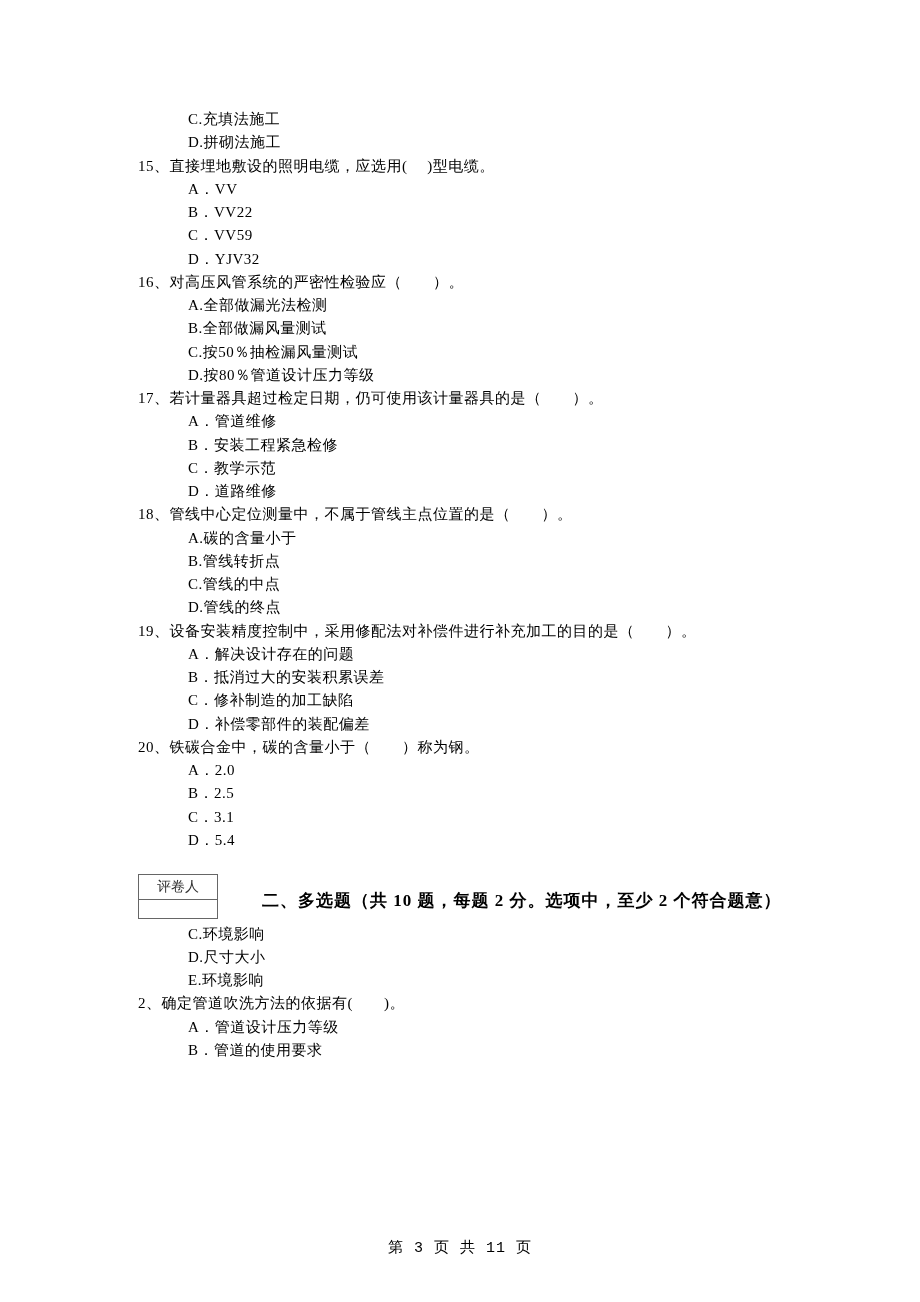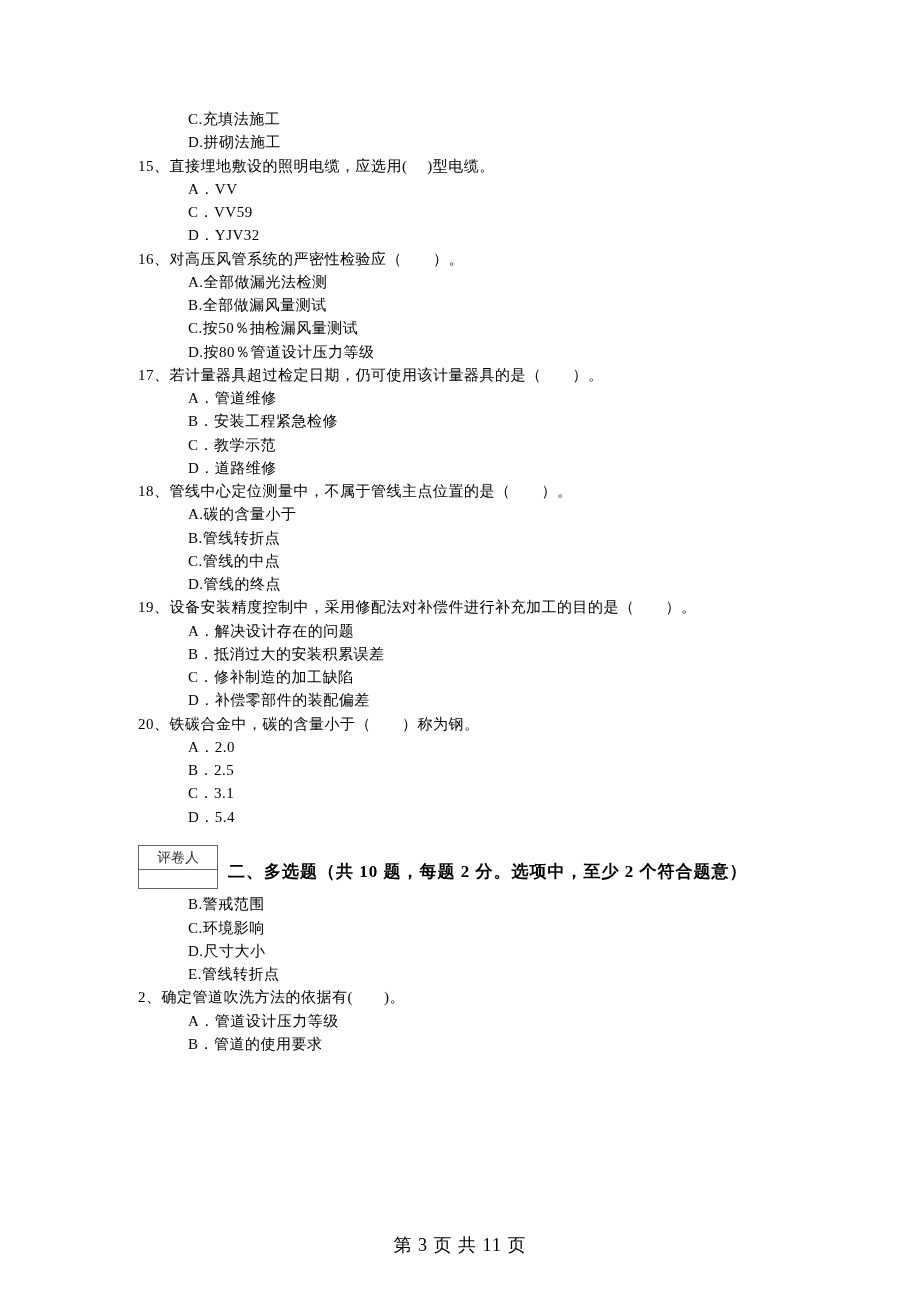--- a/index.html
+++ b/index.html
@@ -22,22 +22,23 @@
     padding-left: 50px;
     letter-spacing: 0.5px;
   }
   .question {
     padding-left: 0px;
     letter-spacing: 0.5px;
   }
   .section-row {
     display: flex;
     align-items: flex-end;
-    margin-top: 16px;
+    margin-top: 22px;
     margin-bottom: 2px;
+    gap: 34px;
   }
   .grader-box {
     border: 1px solid #666;
     width: 80px;
     box-sizing: border-box;
     font-size: 14px;
     margin-bottom: 2px;
   }
   .grader-top {
     border-bottom: 1px solid #666;
@@ -55,34 +56,36 @@
     padding-bottom: 6px;
     letter-spacing: 1px;
     text-align: center;
   }
   .footer {
     position: absolute;
     bottom: 42px;
     left: 0;
     width: 100%;
     text-align: center;
-    font-size: 18px;
+    font-size: 15px;
     letter-spacing: 1px;
+    font-family: Liberation Mono, monospace;
   }
 </style>
 </head>
 <body>
 
 <div class="page">
 
   <div class="option">C.充填法施工</div>
   <div class="option">D.拼砌法施工</div>
 
   <div class="question">15、直接埋地敷设的照明电缆，应选用(　 )型电缆。</div>
   <div class="option">A．VV</div>
+  <div class="option">B．VV22</div>
   <div class="option">C．VV59</div>
   <div class="option">D．YJV32</div>
 
   <div class="question">16、对高压风管系统的严密性检验应（　　）。</div>
   <div class="option">A.全部做漏光法检测</div>
   <div class="option">B.全部做漏风量测试</div>
   <div class="option">C.按50％抽检漏风量测试</div>
   <div class="option">D.按80％管道设计压力等级</div>
 
   <div class="question">17、若计量器具超过检定日期，仍可使用该计量器具的是（　　）。</div>
@@ -110,23 +113,22 @@
   <div class="option">D．5.4</div>
 
   <div class="section-row">
     <div class="grader-box">
       <div class="grader-top">评卷人</div>
       <div class="grader-bottom"></div>
     </div>
     <div class="section-title">二、多选题（共 10 题，每题 2 分。选项中，至少 2 个符合题意）</div>
   </div>
 
-  <div class="option">B.警戒范围</div>
   <div class="option">C.环境影响</div>
   <div class="option">D.尺寸大小</div>
-  <div class="option">E.管线转折点</div>
+  <div class="option">E.环境影响</div>
 
   <div class="question">2、确定管道吹洗方法的依据有(　　)。</div>
   <div class="option">A．管道设计压力等级</div>
   <div class="option">B．管道的使用要求</div>
 
   <div class="footer">第 3 页 共 11 页</div>
 </div>
 
 </body></html>

